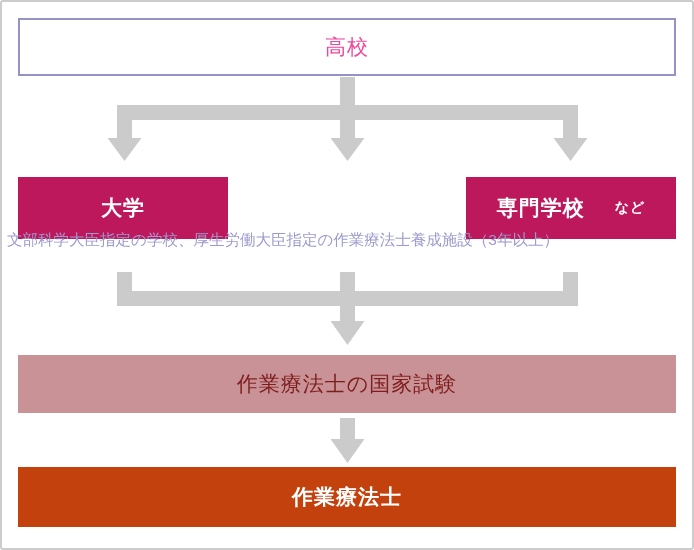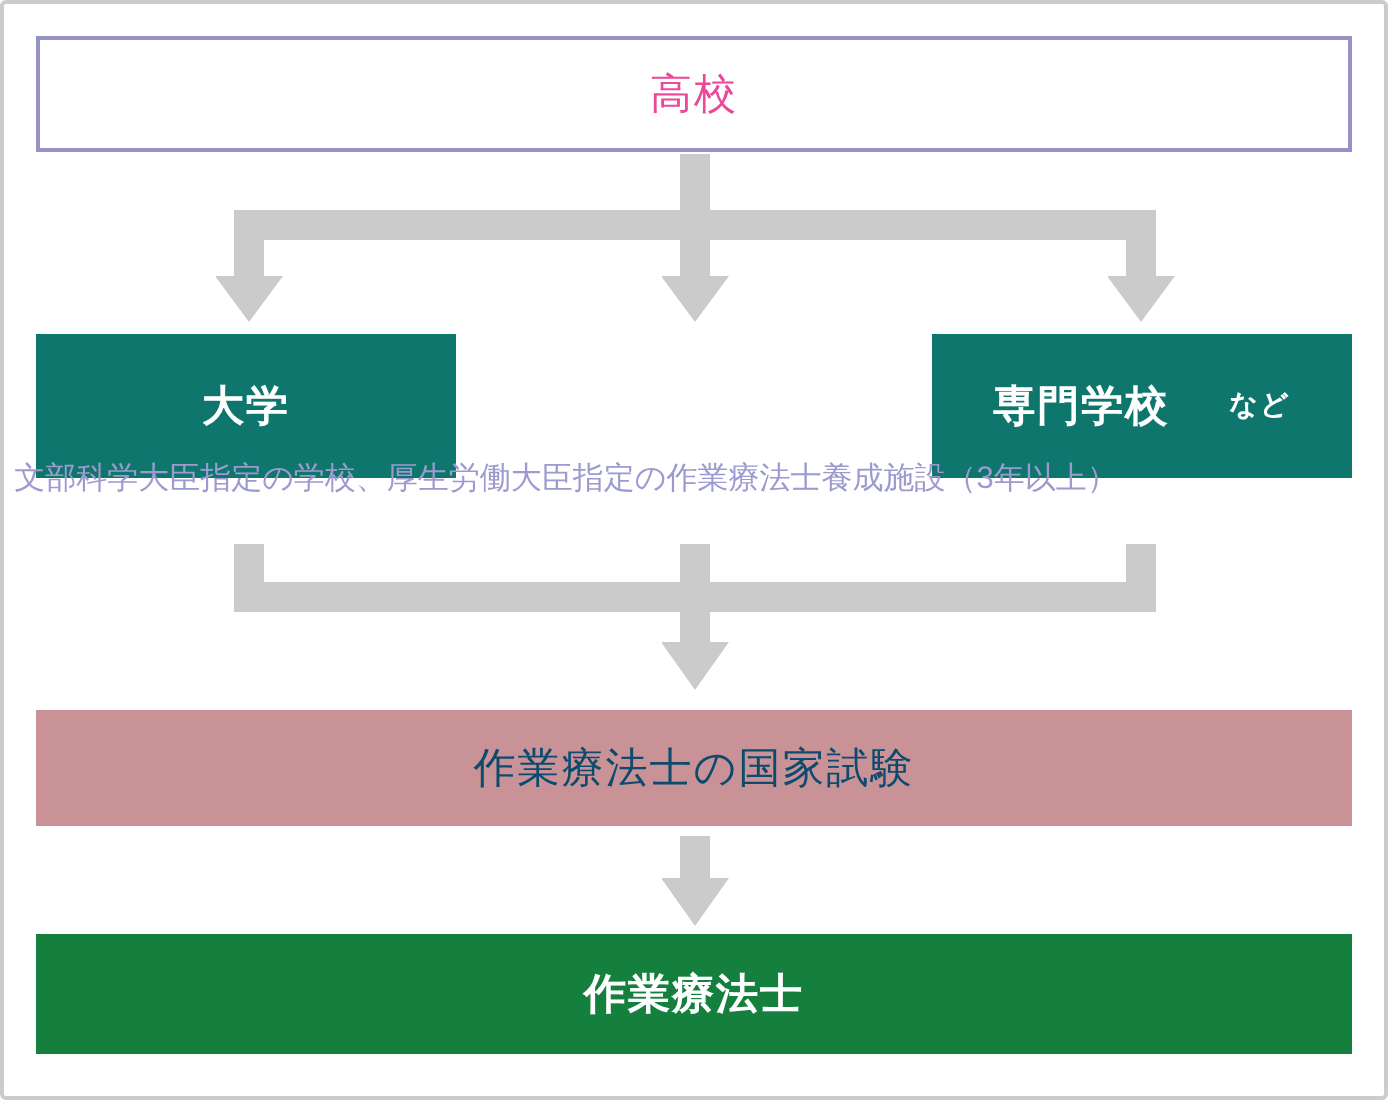--- a/index.html
+++ b/index.html
@@ -26,22 +26,22 @@
   }
   .box-start {
     left: 16px; top: 16px; width: 658px; height: 58px;
     background: #ffffff;
     border: 2px solid #9593c6;
     color: #ec4899;
     font-size: 21px;
     letter-spacing: 1px;
   }
   .box-path {
-    top: 165px; width: 210px; height: 72px;
-    background: #0f766e;
+    top: 175px; width: 210px; height: 62px;
+    background: #be185d;
     color: #ffffff;
     font-weight: bold;
     font-size: 21px;
     letter-spacing: 1px;
   }
   .box-path-1 { left: 16px; }
   .box-path-2 { left: 240px; }
   .box-path-3 { left: 464px; gap: 30px; }
   .suffix-small { font-size: 14px; font-weight: bold; }
 
@@ -49,27 +49,27 @@
     position: absolute; left: 0; top: 227px; width: 562px;
     text-align: center;
     color: #9c9ace;
     font-size: 15.5px;
     line-height: 21px;
   }
 
   .box-exam {
     left: 16px; top: 353px; width: 658px; height: 58px;
     background: #c99296;
-    color: #0c4a6e;
+    color: #7f1d1d;
     font-size: 21px;
     letter-spacing: 1px;
   }
   .box-result {
     left: 16px; top: 465px; width: 658px; height: 60px;
-    background: #15803d;
+    background: #c2410c;
     color: #ffffff;
     font-weight: bold;
     font-size: 21px;
     letter-spacing: 1px;
   }
 
   
   .conn { position: absolute; background: #cbcbcb; }
   .head {
     position: absolute; background: #cbcbcb;

